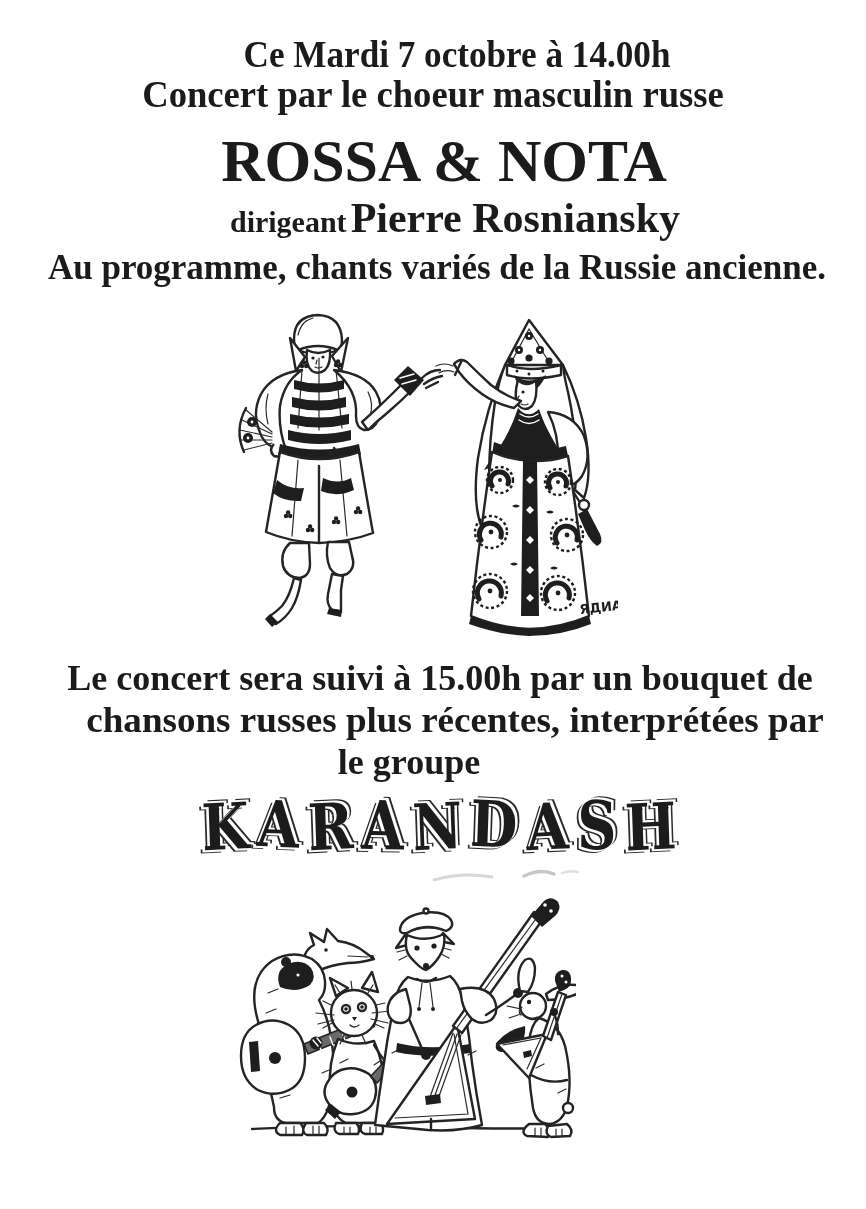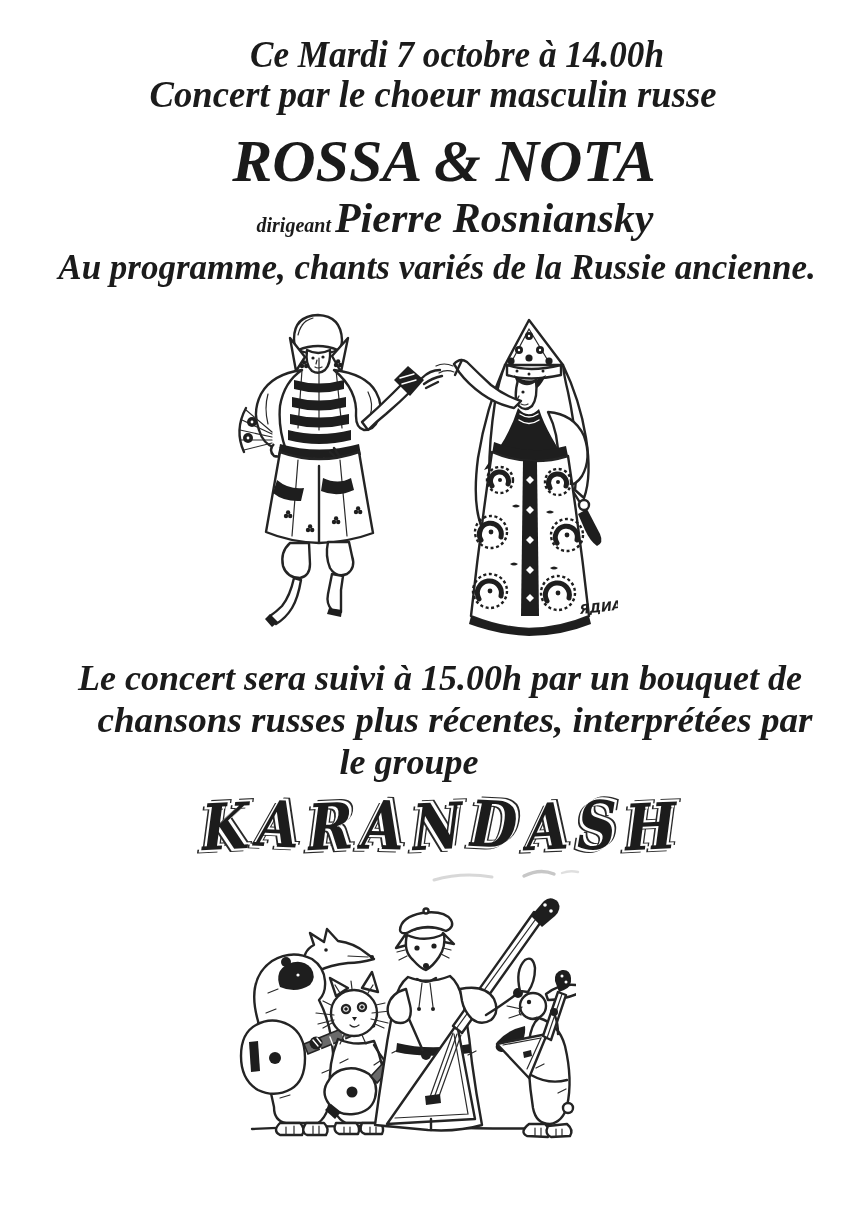--- a/index.html
+++ b/index.html
@@ -1,25 +1,25 @@
 <!DOCTYPE html>
 <html><head>
 <meta charset="utf-8">
 <style>
   html,body{margin:0;padding:0;background:#e8e8e8;}
   .poster{
     position:relative;width:866px;height:1209px;background:#ffffff;
-    overflow:hidden;font-family:"Liberation Serif",serif;font-weight:bold;color:#1b1b1b;font-style:italic;
+    overflow:hidden;font-family:"Liberation Serif",serif;font-weight:bold;color:#1b1b1b;
   }
   .line{position:absolute;left:0;width:100%;text-align:center;white-space:nowrap;line-height:1;}
   .l-date{top:36px;font-size:37px;transform:translateX(24px) scaleX(.95);}
   .l-event{top:76px;font-size:37px;transform:scaleX(.99);}
   .l-title{top:131px;font-size:60px;transform:translateX(11px) scaleX(1.0);}
   .l-director{top:197px;font-size:30px;transform:translateX(22px);}
-  .dir-label{font-size:20px;}
+  .dir-label{font-size:30px;}
   .dir-name{font-size:42px;margin-left:4px;}
   .l-prog{top:250px;font-size:35px;transform:translateX(4px) scaleX(1.0);}
   .l-f1{top:660px;font-size:36px;transform:translateX(7px);}
   .l-f2{top:702px;font-size:36px;transform:translateX(22px) scaleX(1.03);}
   .l-f3{top:744px;font-size:36px;transform:translateX(-24px);}
   .karandash{
     top:794px;font-size:64px;letter-spacing:10px;color:#1c1c1c;
     font-family:"DejaVu Serif",serif;font-weight:bold;
     transform:translateX(10px) scaleX(.85);
   }

